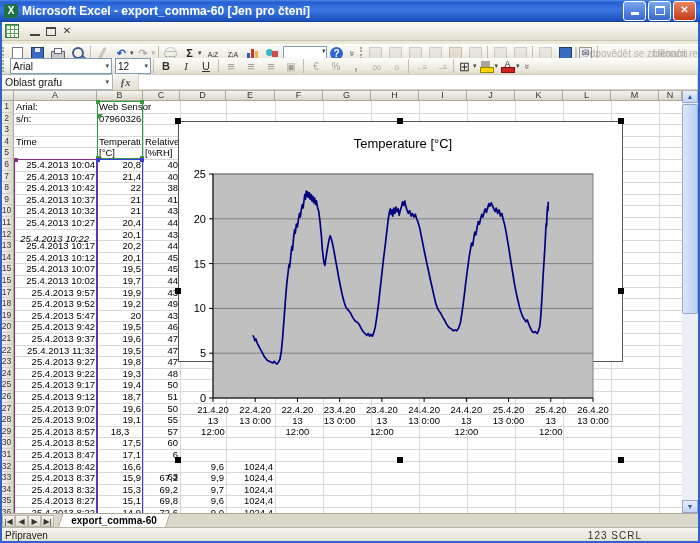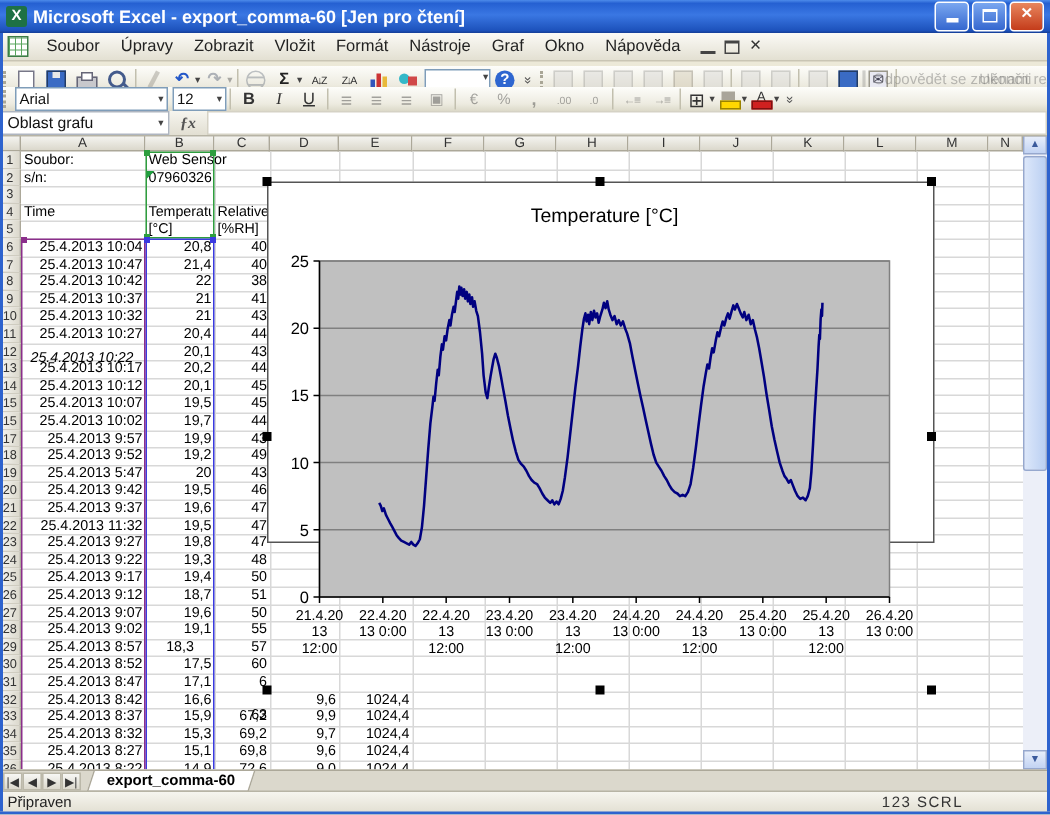--- a/index.html
+++ b/index.html
@@ -163,31 +163,20 @@
         </div>
       <div class="wbtn">
           <span class="rest"></span>
         </div>
       <div class="wbtn close">✕</div>
     </div>
   </div>
 
   <div class="menubar">
     <div class="sheeticon"></div>
-    <span id="menus" style="display: flex;">
-        <span class="mitem">Soubor</span>
-        <span class="mitem">Úpravy</span>
-        <span class="mitem">Zobrazit</span>
-        <span class="mitem">Vložit</span>
-        <span class="mitem">Formát</span>
-        <span class="mitem">Nástroje</span>
-        <span class="mitem">Graf</span>
-        <span class="mitem">Okno</span>
-        <span class="mitem">Nápověda</span>
-      </span>
     <div class="mwin">
       <span class="mb mmin"></span>
       <span class="mb mres"></span>
       <span class="mb">✕</span>
     </div>
   </div>
 
   <div class="tbar tbar1">
     <span class="grip"></span>
     <span id="tb-standard" style="display:flex;align-items:center;">
@@ -470,21 +459,21 @@
       <div class="gl" style="left:226px;top:11px;width:1px;height:412px;"></div>
       <div class="gl" style="left:275px;top:11px;width:1px;height:412px;"></div>
       <div class="gl" style="left:323px;top:11px;width:1px;height:412px;"></div>
       <div class="gl" style="left:371px;top:11px;width:1px;height:412px;"></div>
       <div class="gl" style="left:419px;top:11px;width:1px;height:412px;"></div>
       <div class="gl" style="left:467px;top:11px;width:1px;height:412px;"></div>
       <div class="gl" style="left:515px;top:11px;width:1px;height:412px;"></div>
       <div class="gl" style="left:563px;top:11px;width:1px;height:412px;"></div>
       <div class="gl" style="left:611px;top:11px;width:1px;height:412px;"></div>
       <div class="gl" style="left:659px;top:11px;width:1px;height:412px;"></div>
-      <div class="cell  " style="left:16px;top:12.0px;width:79px;height:10.6px;line-height:10.6px;">Soubor:</div>
+      <div class="cell  " style="left:16px;top:12.0px;width:79px;height:10.6px;line-height:10.6px;">Arial:</div>
       <div class="cell  spill" style="left:99px;top:12.0px;width:42px;height:10.6px;line-height:10.6px;">Web Sensor</div>
       <div class="cell  " style="left:16px;top:23.6px;width:79px;height:10.6px;line-height:10.6px;">s/n:</div>
       <div class="cell  " style="left:99px;top:23.6px;width:42px;height:10.6px;line-height:10.6px;">07960326</div>
       <div class="errtri" style="left:98px;top:23.6px;"></div>
       <div class="cell  " style="left:16px;top:46.8px;width:79px;height:10.6px;line-height:10.6px;">Time</div>
       <div class="cell  " style="left:99px;top:46.8px;width:42px;height:10.6px;line-height:10.6px;">Temperatu</div>
       <div class="cell  " style="left:145px;top:46.8px;width:33px;height:10.6px;line-height:10.6px;">Relative</div>
       <div class="cell  " style="left:99px;top:58.4px;width:42px;height:10.6px;line-height:10.6px;">[°C]</div>
       <div class="cell  " style="left:145px;top:58.4px;width:33px;height:10.6px;line-height:10.6px;">[%RH]</div>
       <div class="cell r " style="left:16px;top:70.0px;width:79px;height:10.6px;line-height:10.6px;">25.4.2013 10:04</div>

